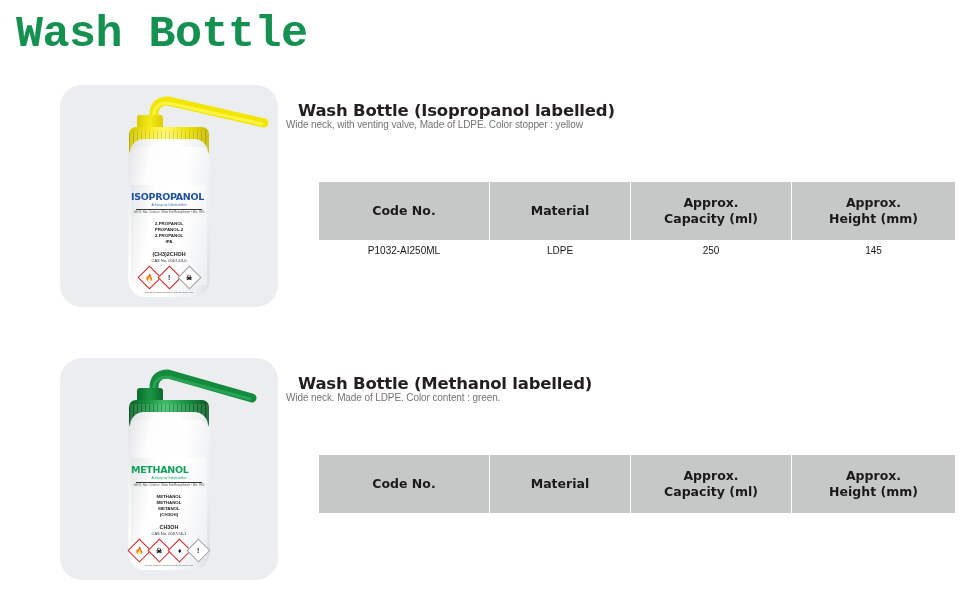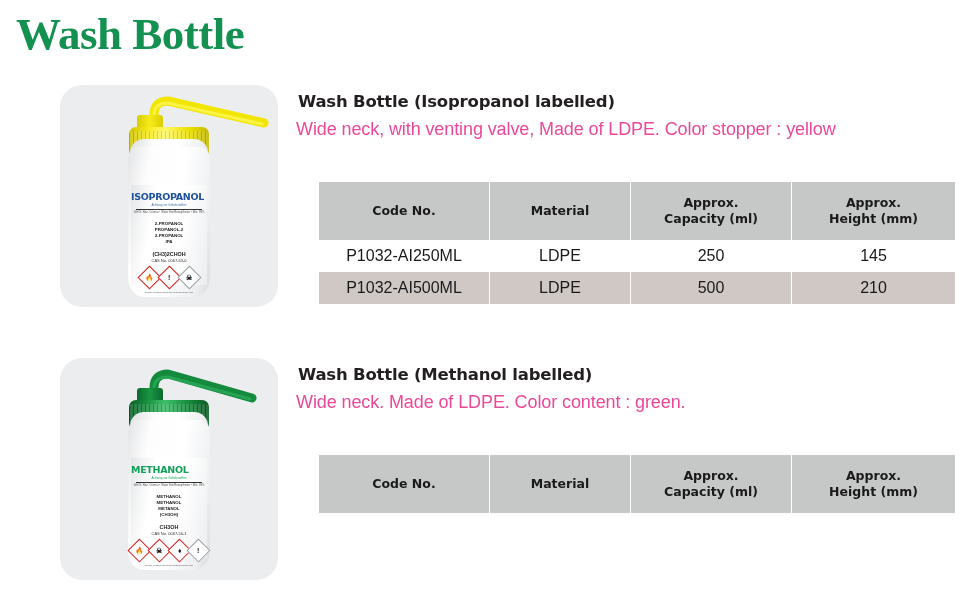--- a/index.html
+++ b/index.html
@@ -17,21 +17,21 @@
 
   
   .page-title {
     position: absolute;
     left: 16px;
     top: 12px;
     font-size: 45px;
     font-weight: bold;
     letter-spacing: -0.5px;
     color: #149150;
-    font-family: Liberation Serif, serif;
+    font-family: Liberation Mono, monospace;
     line-height: 1;
   }
 
   
   .section {
     position: absolute;
     left: 0;
     width: 969px;
   }
   .section-1 { top: 85px; }
@@ -188,33 +188,33 @@
     font-size: 2.5px;
     color: #555;
     margin-top: 5px;
     line-height: 1.5;
   }
 
   
   .prod-head {
     position: absolute;
     left: 298px;
-    top: 7px;
+    top: 16px;
     font-size: 16.5px;
     font-weight: bold;
     color: #231f20;
     font-family: "DejaVu Sans", sans-serif;
     letter-spacing: -0.2px;
   }
   .prod-desc {
     position: absolute;
-    left: 296px;
+    left: 286px;
     top: 34px;
-    font-size: 18px;
-    color: #ec4899;
+    font-size: 10px;
+    color: #737373;
     letter-spacing: -0.1px;
   }
 
   
   .tbl {
     position: absolute;
     left: 318px;
     top: 97px;
     width: 635px;
     border-collapse: separate;
@@ -227,23 +227,23 @@
     font-size: 12.5px;
     font-weight: bold;
     height: 58px;
     vertical-align: middle;
     text-align: center;
     font-family: "DejaVu Sans", sans-serif;
     line-height: 1.25;
     padding: 0;
   }
   .tbl td {
-    font-size: 16px;
+    font-size: 10px;
     color: #1a1a1a;
-    height: 32px;
+    height: 20px;
     text-align: center;
     vertical-align: middle;
     padding: 0;
   }
   .tbl tr.odd td { background: #ffffff; }
   .tbl tr.even td { background: #cfc8c5; }
 
   .col-code { width: 170px; }
   .col-mat  { width: 140px; }
   .col-cap  { width: 160px; }
@@ -322,26 +322,20 @@
         </th>
       </tr>
     </thead>
     <tbody>
       <tr class="odd">
         <td>P1032-AI250ML</td>
         <td>LDPE</td>
         <td>250</td>
         <td>145</td>
       </tr>
-      <tr class="even">
-        <td>P1032-AI500ML</td>
-        <td>LDPE</td>
-        <td>500</td>
-        <td>210</td>
-      </tr>
     </tbody>
   </table>
 </div>
 
 <div class="section section-2">
 
   <div class="img-card"></div>
 
   <div class="img-stage">
     <div class="spout">

